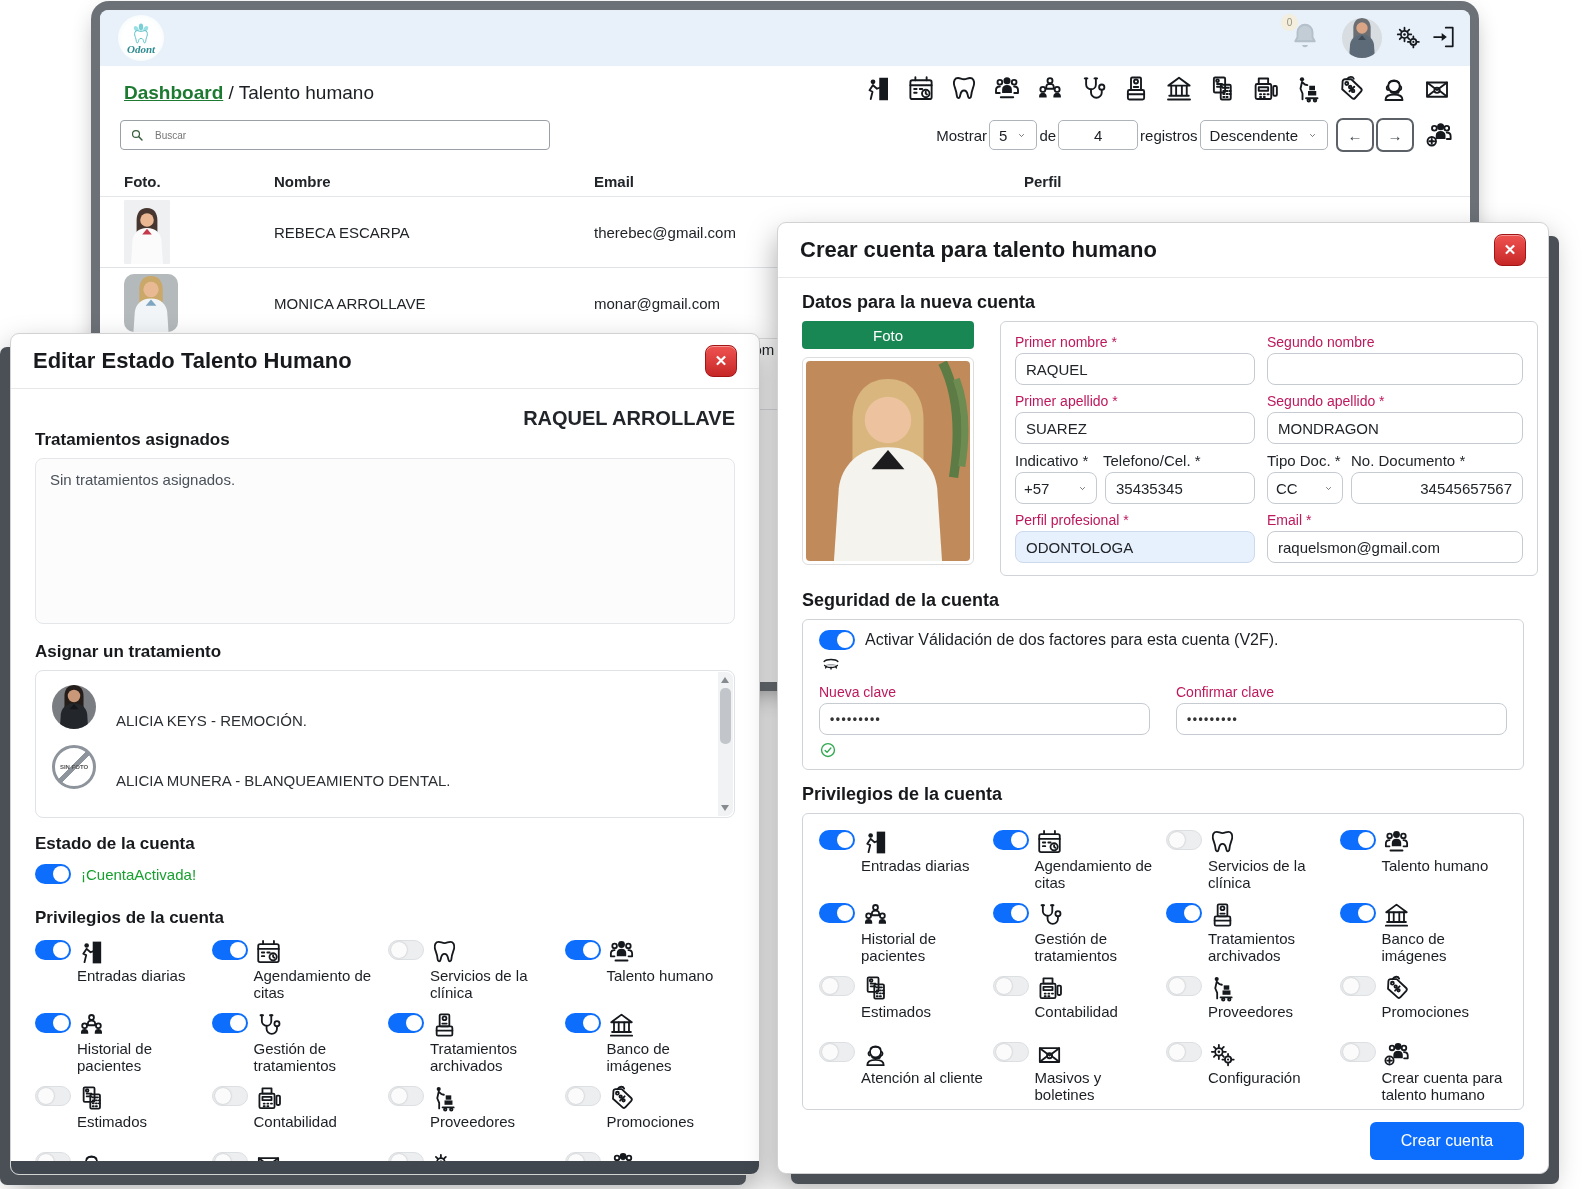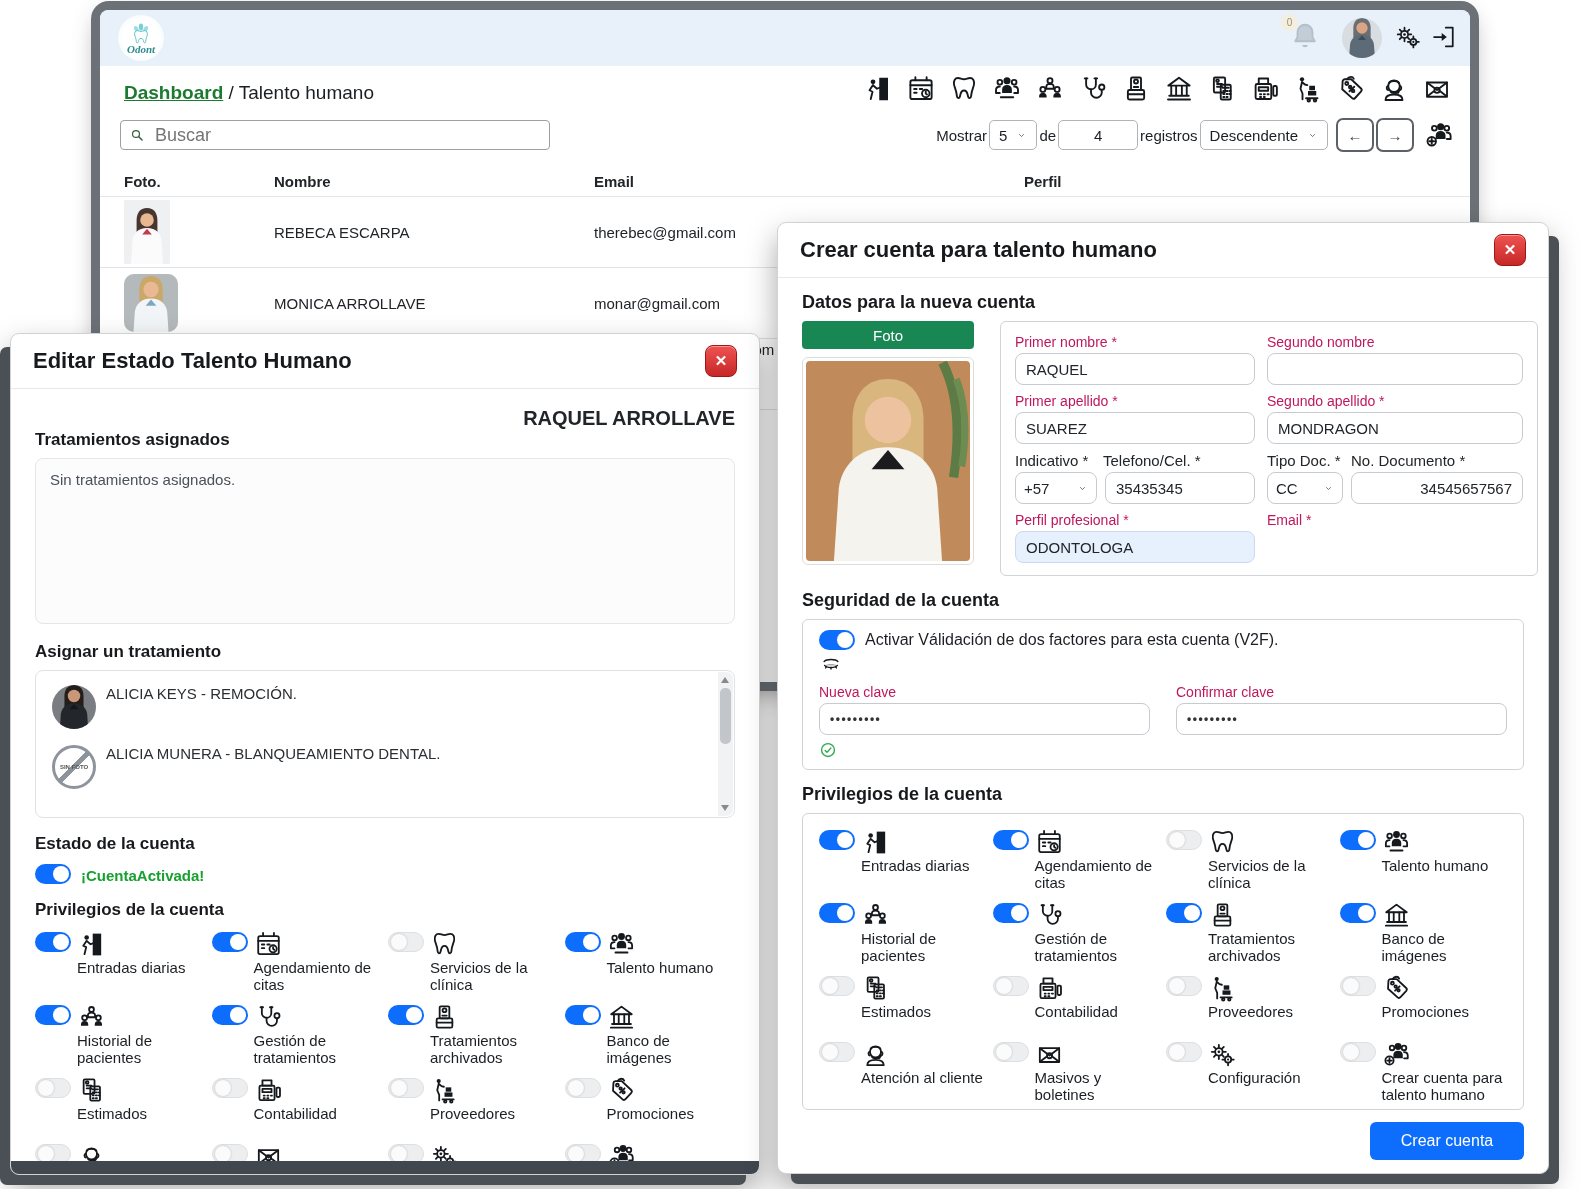--- a/index.html
+++ b/index.html
@@ -36,21 +36,21 @@
   .crumb .link{color:#1d7a31;font-weight:700;text-decoration:underline;}
   .crumb .cur{color:#1b1f24;}
   .toolbar{position:absolute;right:18px;top:8px;display:flex;gap:13px;}
   .tbicon{width:30px;height:30px;display:inline-block;}
   .tbicon svg{width:30px;height:30px;}
 
   .search-row{position:relative;height:40px;}
   .search-box{position:absolute;left:20px;top:0px;width:412px;height:28px;border:1px solid #9aa0a6;
       border-radius:4px;display:flex;align-items:center;padding:0 8px;gap:8px;background:#fff;}
   .search-box svg{width:16px;height:16px;flex:none;}
-  .search-box input{border:0;outline:0;flex:1;font-size:18px;font-family:inherit;color:#404040;background:transparent;}
+  .search-box input{border:0;outline:0;flex:1;font-size:10px;font-family:inherit;color:#404040;background:transparent;}
   .pg-controls{position:absolute;right:16px;top:-2px;display:flex;align-items:center;gap:2px;font-size:15px;color:#1b1f24;}
   .mini-select{height:28px;border:1px solid #aeb4ba;border-radius:5px;display:flex;align-items:center;
       gap:9px;padding:0 9px;background:#fff;}
   .mini-select .chev svg{width:11px;height:7px;display:block;}
   .mini-input{height:28px;width:78px;border:1px solid #aeb4ba;border-radius:5px;display:flex;
       align-items:center;justify-content:center;background:#fff;}
   .nav-btn{width:34px;height:30px;border:2px solid #5b6167;border-radius:7px;background:#fff;color:#3e444a;
       font-size:15px;display:flex;align-items:center;justify-content:center;}
   .add-user{width:30px;height:30px;margin-left:8px;}
   .add-user svg{width:30px;height:30px;}
@@ -76,32 +76,32 @@
   .modal-body{padding:14px 24px 0 24px;}
   .sec-h{font-size:17px;font-weight:700;color:#17191c;}
   .sec-h18{font-size:18px;font-weight:600;color:#17191c;}
 
   
   .person-name{font-size:20px;font-weight:700;margin-top:4px;text-align:right;}
   .empty-box{height:140px;border:1px solid #e4e6ea;border-radius:8px;background:#fcfcfd;
       padding:12px 14px;font-size:15px;color:#4a5158;margin:8px 0 18px 0;}
   .assign-box{height:132px;border:1px solid #dfe2e6;border-radius:8px;position:relative;
       padding:14px 26px 0 16px;margin:8px 0 16px 0;overflow:hidden;}
-  .assign-item{display:flex;align-items:flex-start;gap:10px;margin-bottom:16px;font-size:15px;color:#2b2f33;}
+  .assign-item{display:flex;align-items:flex-end;gap:20px;margin-bottom:16px;font-size:15px;color:#2b2f33;}
   .av-circle{width:44px;height:44px;border-radius:50%;overflow:hidden;flex:none;}
   .av-circle svg{width:100%;height:100%;}
   .nofoto{width:44px;height:44px;border-radius:50%;border:3px solid #8d949b;box-sizing:border-box;flex:none;
       display:flex;align-items:center;justify-content:center;font-size:6px;font-weight:800;color:#555;
       background:linear-gradient(135deg,transparent 45%,#8d949b 45%,#8d949b 55%,transparent 55%);}
   .scrollbar{position:absolute;right:1px;top:1px;bottom:1px;width:15px;background:#f1f2f4;border-radius:0 7px 7px 0;}
   .sb-arrow{position:absolute;left:3px;width:0;height:0;border-left:4.5px solid transparent;border-right:4.5px solid transparent;}
   .sb-up{top:5px;border-bottom:6px solid #868b90;}
   .sb-down{bottom:5px;border-top:6px solid #868b90;}
   .sb-thumb{position:absolute;left:2px;top:16px;width:11px;height:56px;border-radius:5px;background:#c2c6ca;}
-  .estado-row{display:flex;align-items:flex-end;gap:10px;margin:10px 0 16px 0;font-weight:bold;}
+  .estado-row{display:flex;align-items:center;gap:10px;margin:10px 0 24px 0;}
   .estado-txt{color:#17a02f;font-size:15px;}
 
   .tg{width:36px;height:20px;border-radius:10px;position:relative;display:inline-block;flex:none;box-sizing:border-box;}
   .tg.on{background:#0d6efd;}
   .tg.on::after{content:"";position:absolute;right:2px;top:2px;width:16px;height:16px;border-radius:50%;background:#fff;}
   .tg.off{background:#eceef0;border:1px solid #dde0e3;}
   .tg.off::after{content:"";position:absolute;left:2px;top:1px;width:16px;height:16px;border-radius:50%;
       background:#fbfbfc;box-shadow:0 0 2px rgba(0,0,0,.25);}
 
   .priv-grid{display:grid;grid-template-columns:repeat(4,1fr);row-gap:10px;column-gap:6px;margin-top:10px;}
@@ -680,20 +680,21 @@
               </span>
               <input class="inp" style="width: 172px; text-align: right;" value="34545657567">
             </div>
           </div>
           <div class="fld">
             <label>Perfil profesional *</label>
             <input class="inp hl" value="ODONTOLOGA" style="">
           </div>
           <div class="fld">
             <label>Email *</label>
+            <input class="inp" value="raquelsmon@gmail.com" style="">
           </div>
         </div>
       </div>
     </div>
 
     <div class="sec-h18" style="margin-top:14px;">Seguridad de la cuenta</div>
     <div class="sec-box">
       <div class="v2f-row">
         <span class="tg on"></span>
         <span>Activar Válidación de dos factores para esta cuenta (V2F).</span>

